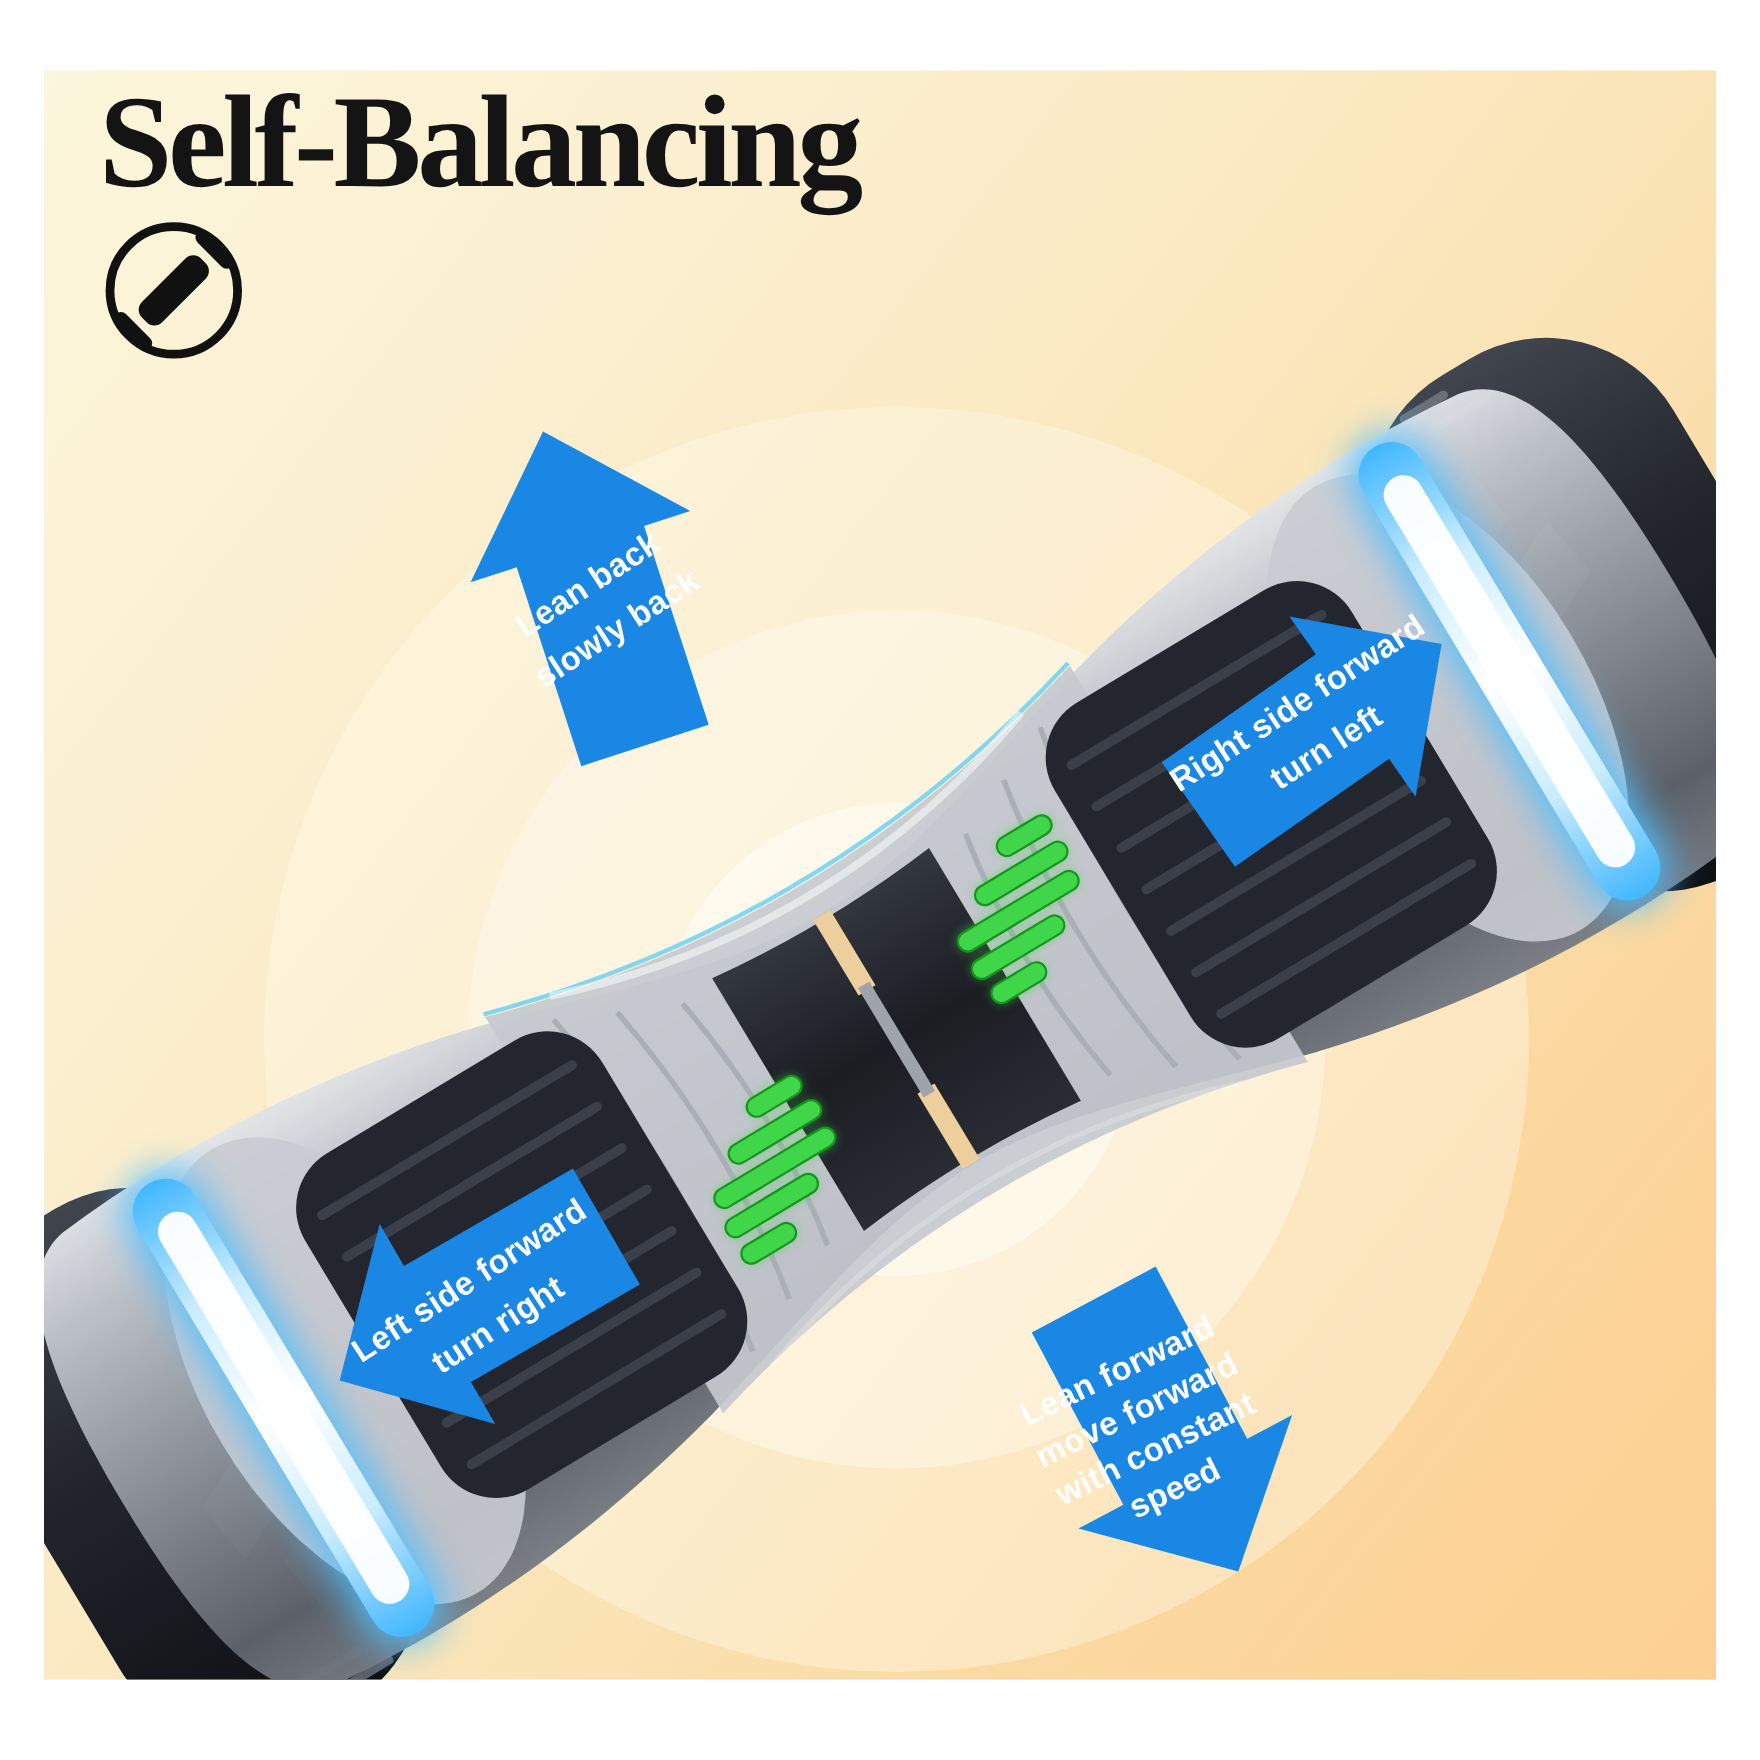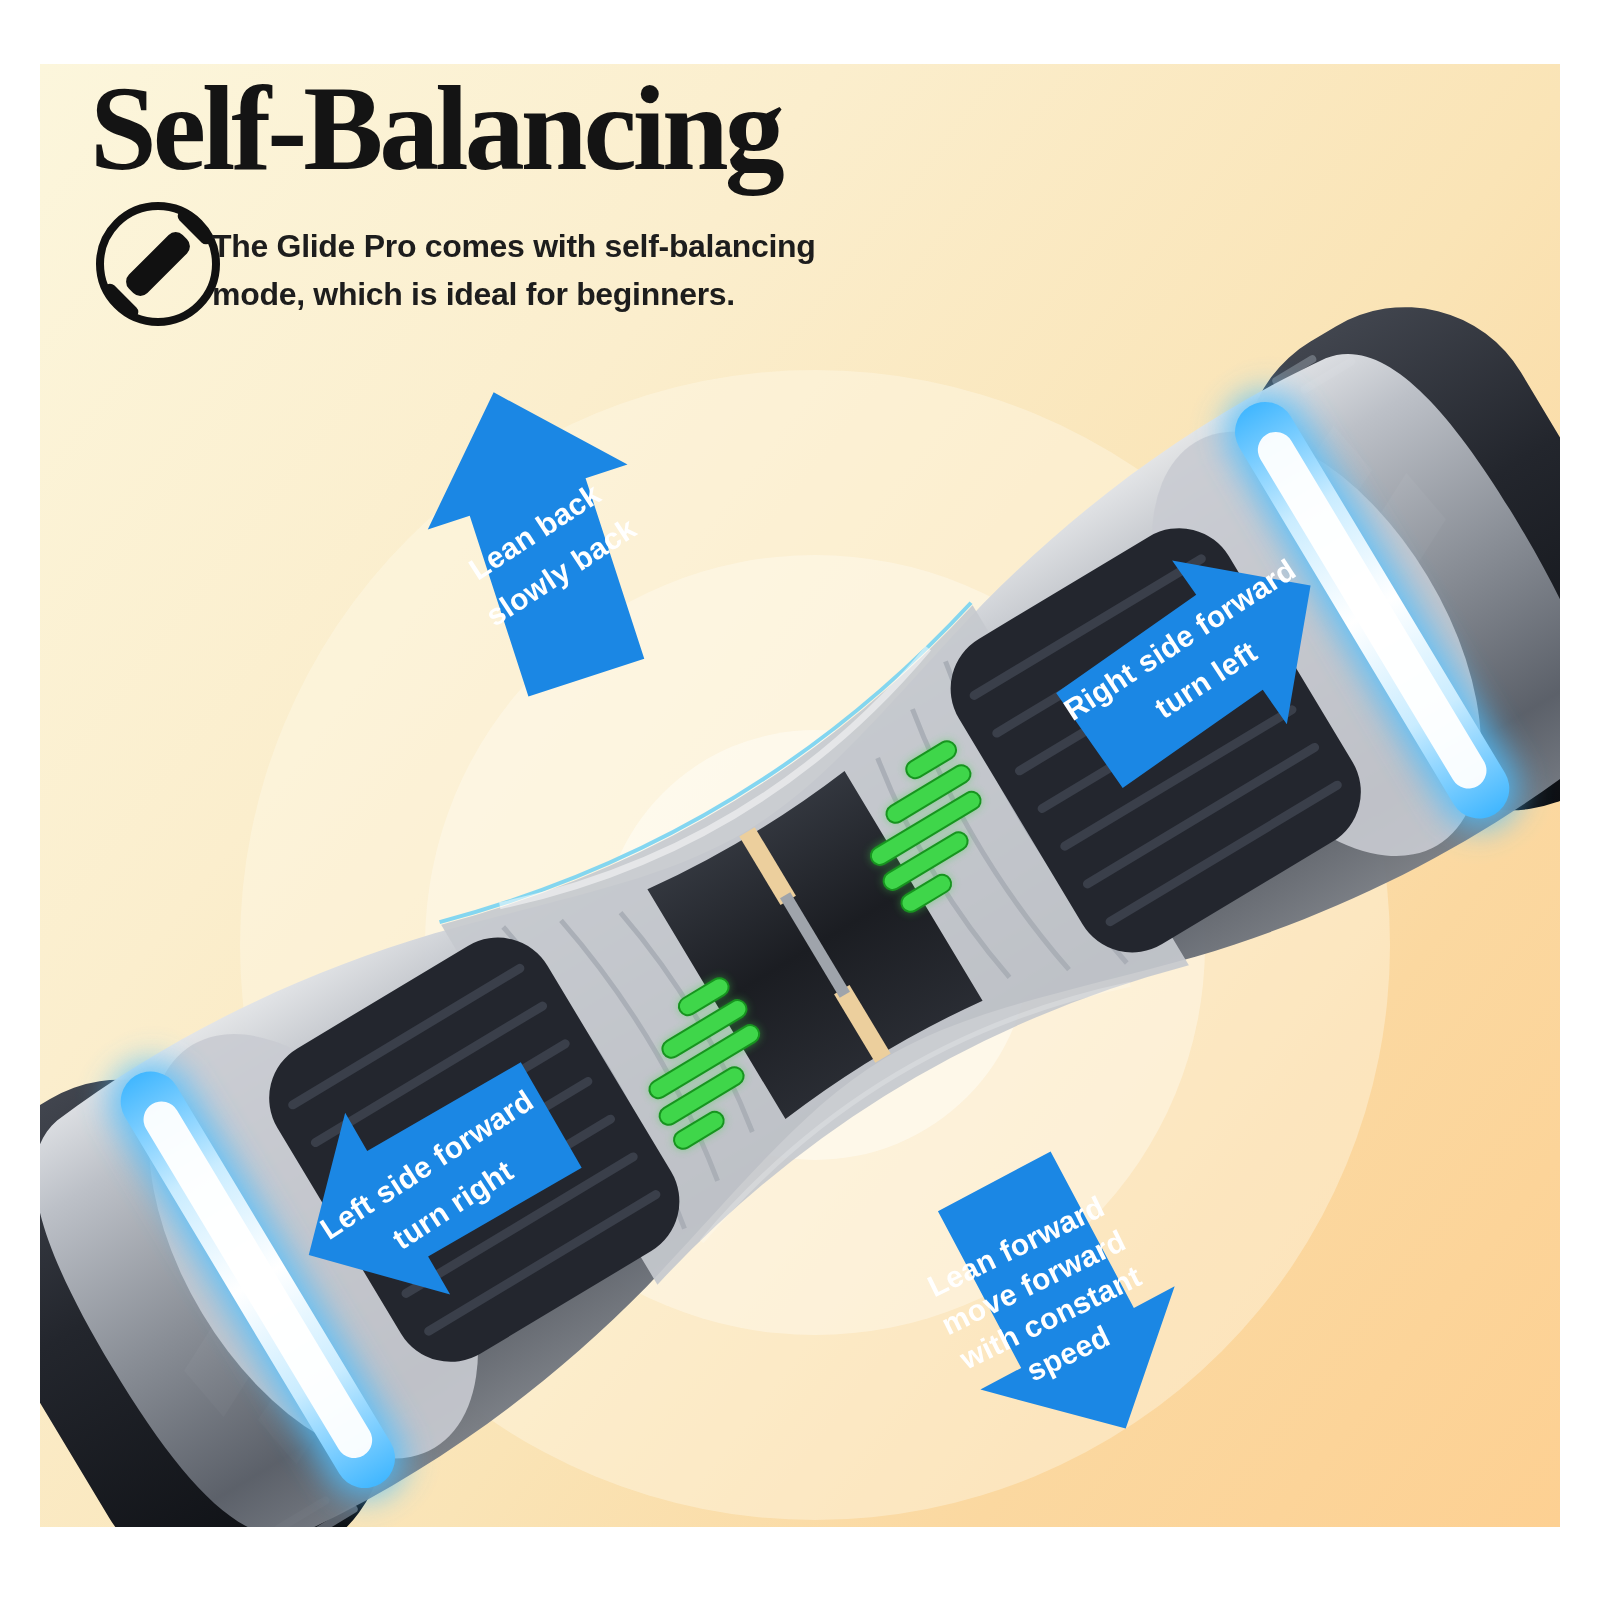--- a/index.html
+++ b/index.html
@@ -256,19 +256,15 @@
 
     <div class="page-title">Self-Balancing</div>
     <svg class="icon-badge" viewBox="0 0 132 132">
       <circle cx="66" cy="66" r="58" fill="none" stroke="#111111" stroke-width="8"></circle>
       <g transform="rotate(-45 66 66)" fill="#111111">
         <rect x="28" y="53" width="76" height="26" rx="10"></rect>
         <rect x="7" y="44" width="13" height="44" rx="6.5"></rect>
         <rect x="112" y="44" width="13" height="44" rx="6.5"></rect>
       </g>
     </svg>
-    <div class="desc">
-      <div>The Glide Pro comes with self-balancing</div>
-      <div>mode, which is ideal for beginners.</div>
-    </div>
 
   </div>
 </div>
 
 </body></html>

